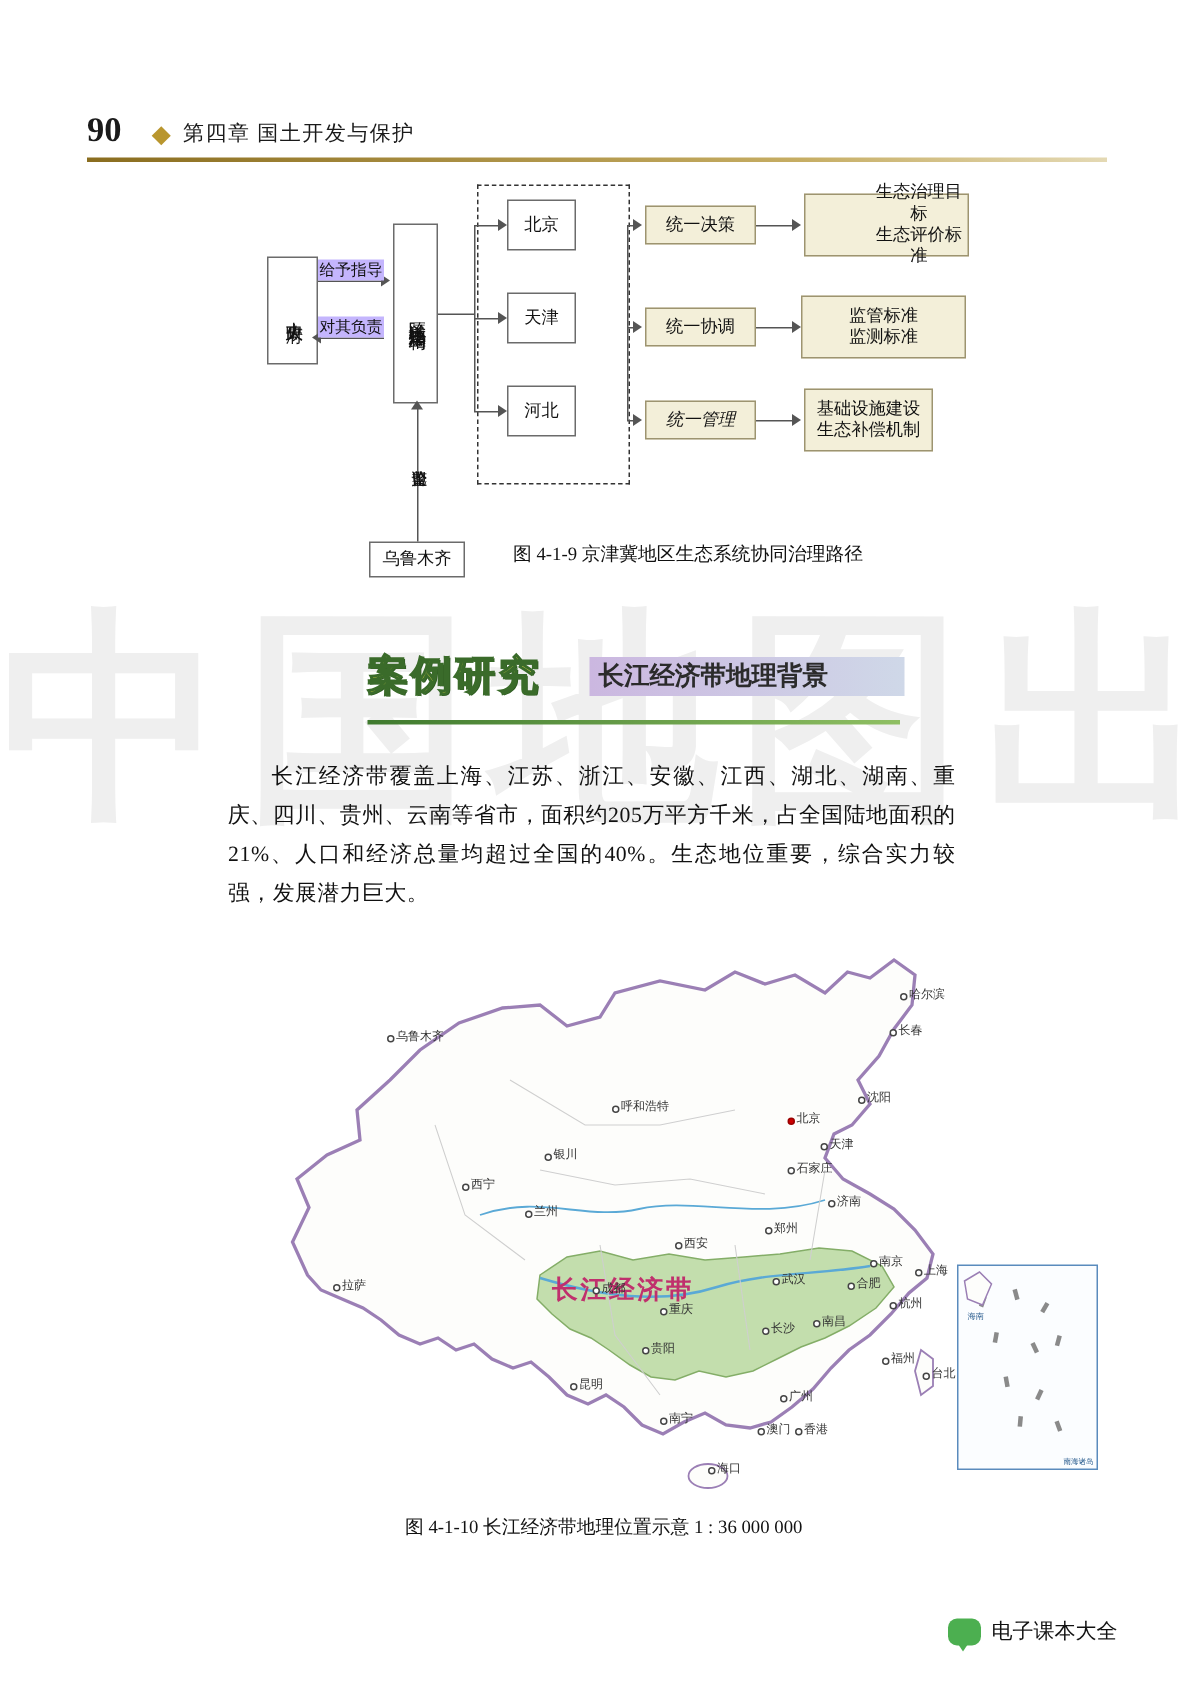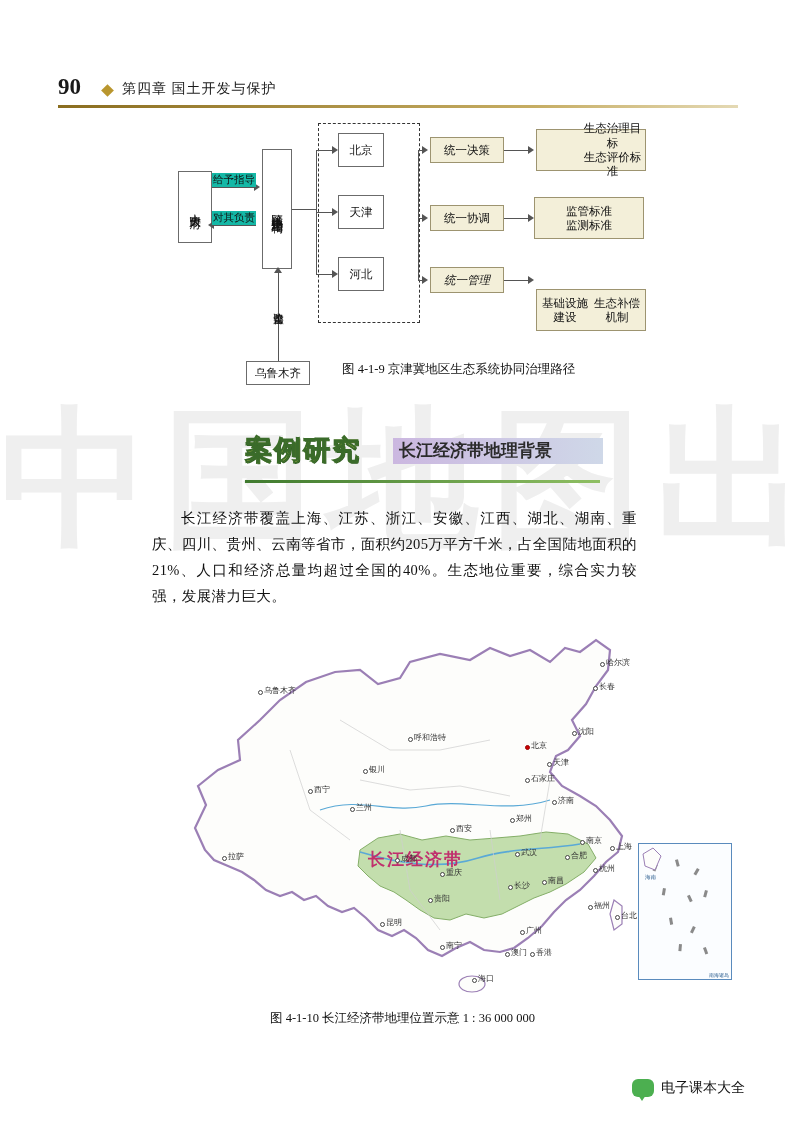--- a/index.html
+++ b/index.html
@@ -32,21 +32,21 @@
     box-sizing:border-box;padding:2px;
   }
   .node.v{writing-mode:vertical-rl;text-orientation:upright;letter-spacing:1px;}
   .node.tan{background:#f3efd9;border-color:#9d9470;}
   .ln{position:absolute;background:#555;}
   .lh{height:1px;}
   .lv{width:1px;}
   .arrow-r{position:absolute;width:0;height:0;border-left:6px solid #555;border-top:4px solid transparent;border-bottom:4px solid transparent;}
   .arrow-u{position:absolute;width:0;height:0;border-bottom:6px solid #555;border-left:4px solid transparent;border-right:4px solid transparent;}
   .dashbox{position:absolute;border:1px dashed #333;}
-  .lbl{position:absolute;font-size:10.5px;color:#111;background:#14b8a6;padding:0 1px;white-space:nowrap;}
+  .lbl{position:absolute;font-size:10.5px;color:#111;background:#c4b5fd;padding:0 1px;white-space:nowrap;}
   .lbl.v{writing-mode:vertical-rl;text-orientation:upright;letter-spacing:0px;}
   .fig-cap{position:absolute;font-size:12.5px;color:#111;white-space:nowrap;}
   
   .case-wrap{position:absolute;left:245px;top:432px;width:400px;height:60px;z-index:3;}
   .case-badge{
     position:absolute;left:0;top:0;font-size:27px;font-weight:700;letter-spacing:2px;
     color:#e8e04a;-webkit-text-stroke:1px #3a6b2a;
     text-shadow:1px 1px 0 #2f5c22;
     font-family:"DejaVu Serif",serif;
   }
@@ -132,21 +132,21 @@
   <div class="arrow-r" style="left:272px;top:161px;"></div>
 
   <div class="node tan" style="left:386px;top:14px;width:110px;height:42px;flex-direction:column;padding-left:45px;">
     <span>生态治理目标</span>
     <span>生态评价标准</span>
   </div>
   <div class="node tan" style="left:384px;top:82px;width:110px;height:42px;flex-direction:column;">
     <span>监管标准</span>
     <span>监测标准</span>
   </div>
-  <div class="node tan" style="left:386px;top:144px;width:110px;height:42px;margin-top:30px;">
+  <div class="node tan" style="left:386px;top:144px;width:86px;height:42px;flex-direction:column;">
     <span>基础设施建设</span>
     <span>生态补偿机制</span>
   </div>
 
   <div class="ln lh" style="left:354px;top:35px;width:26px;"></div>
   <div class="arrow-r" style="left:378px;top:31px;"></div>
   <div class="ln lh" style="left:354px;top:103px;width:26px;"></div>
   <div class="arrow-r" style="left:378px;top:99px;"></div>
   <div class="ln lh" style="left:354px;top:165px;width:26px;"></div>
   <div class="arrow-r" style="left:378px;top:161px;"></div>

